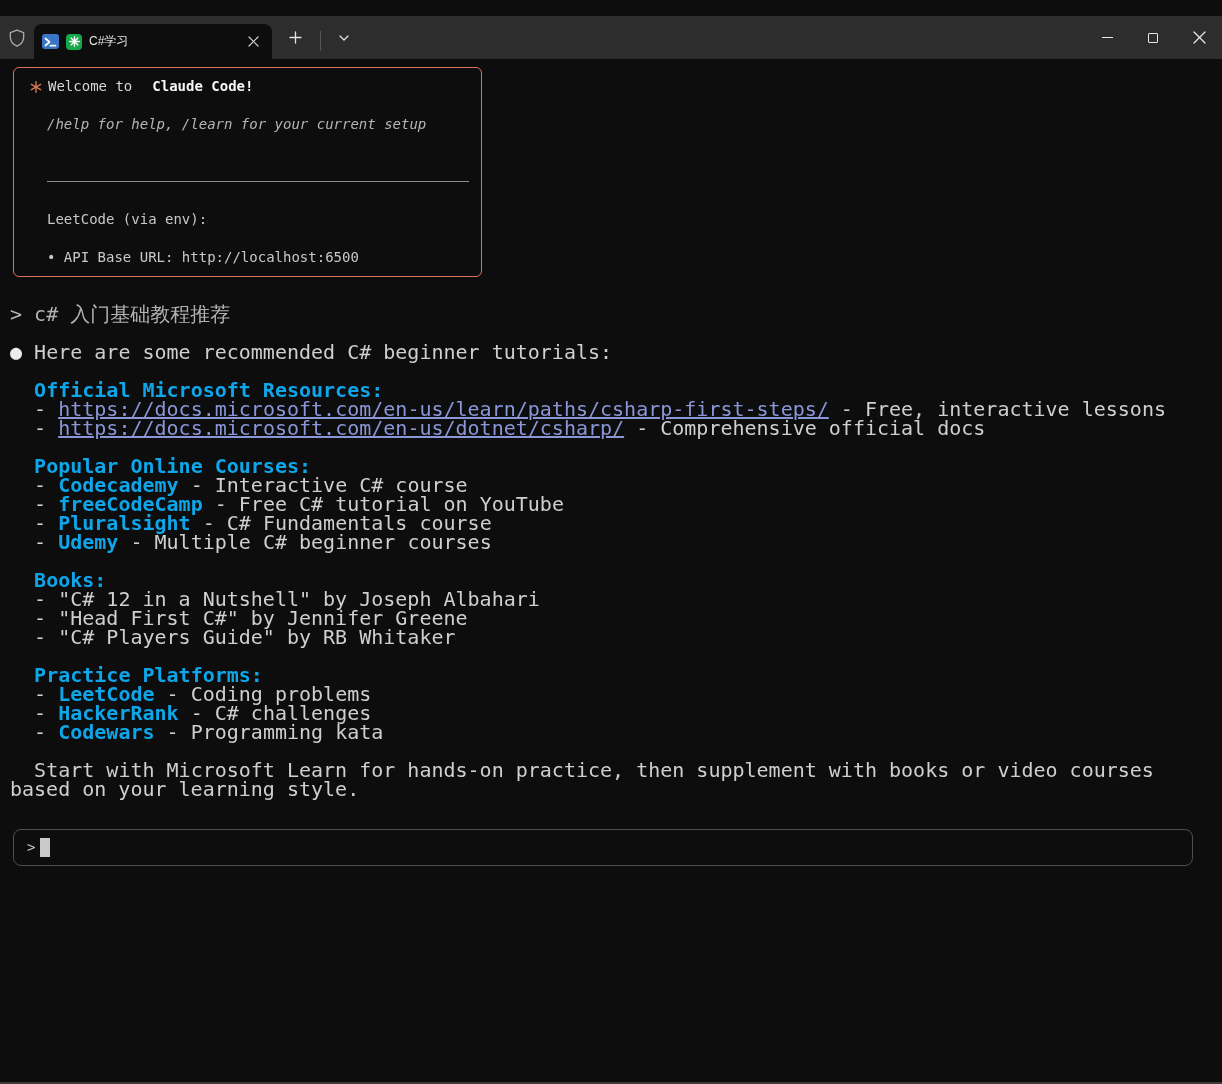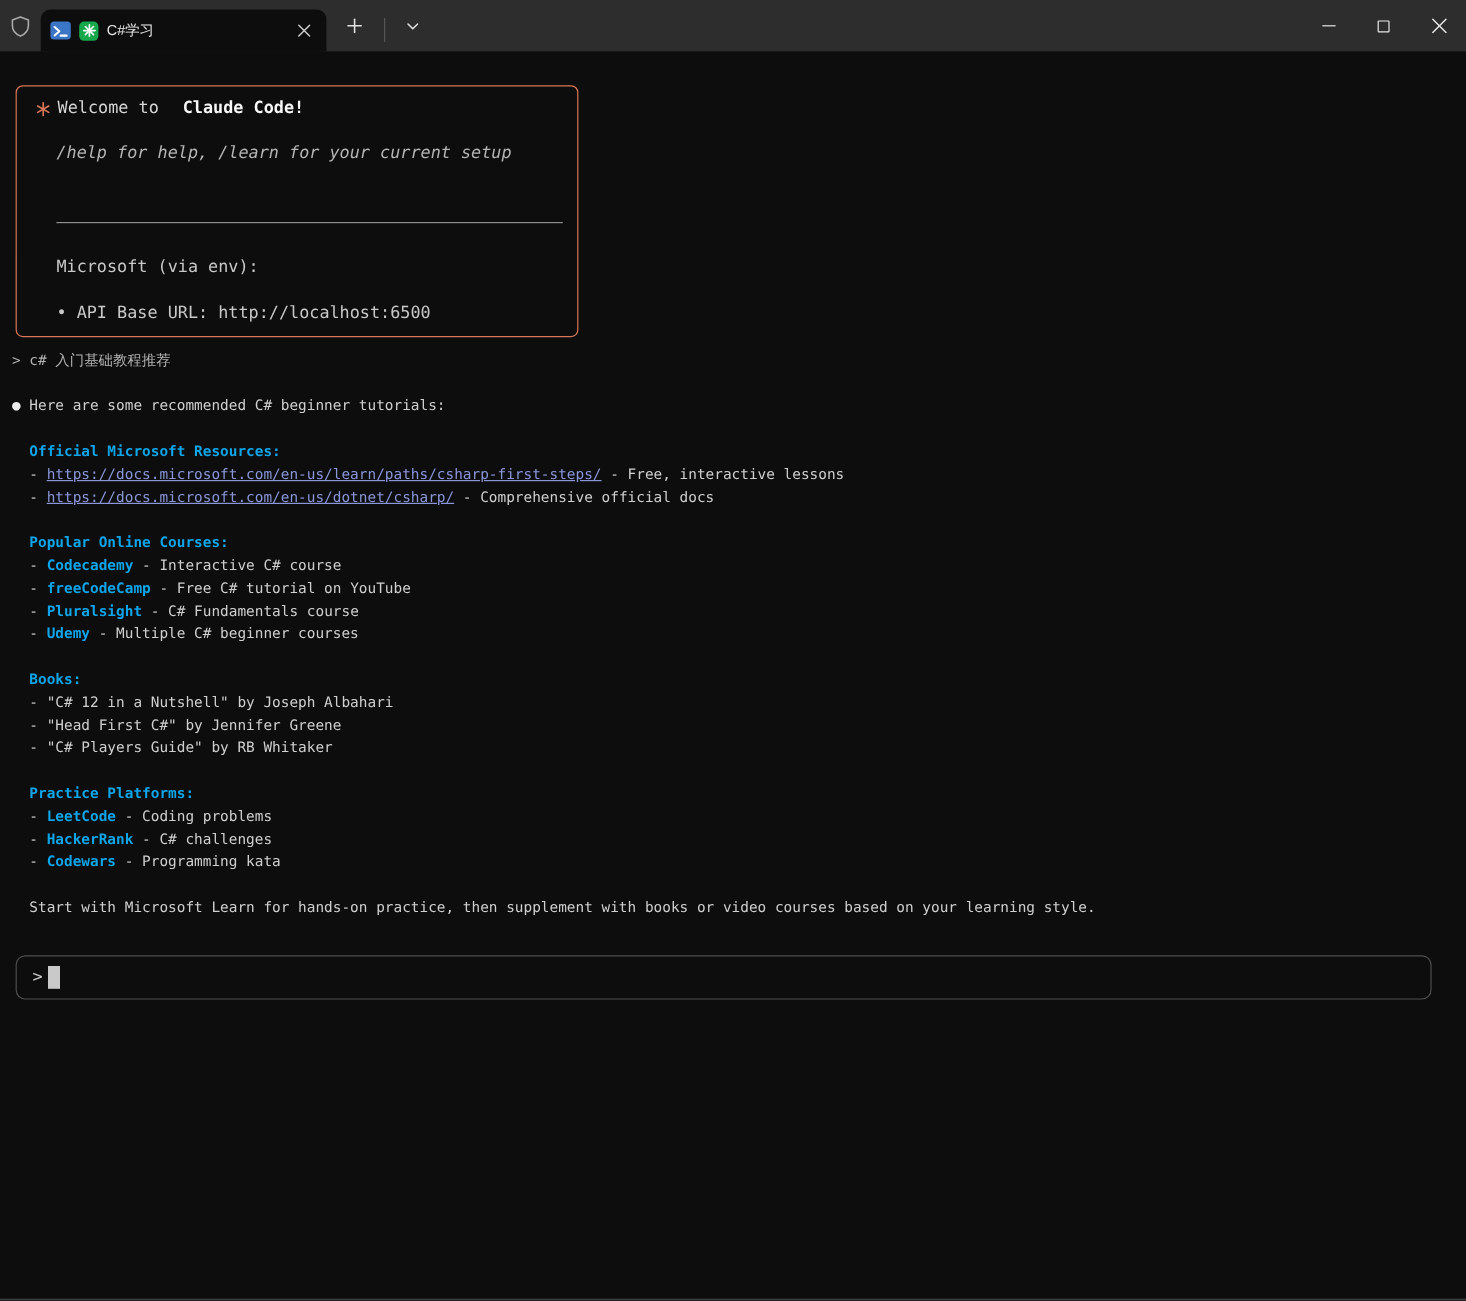--- a/index.html
+++ b/index.html
@@ -11,21 +11,21 @@
   *{box-sizing:border-box;}
   html,body{margin:0;padding:0;background:#000;}
   body{width:1222px;height:1084px;overflow:hidden;}
   .window{
     width:1222px;height:1084px;display:flex;flex-direction:column;
     background:var(--terminal-bg);border-bottom:2px solid #3a3a3a;
   }
   
   .titlebar{
     flex:0 0 43px;height:43px;background:var(--titlebar-bg);
-    display:flex;align-items:flex-end;position:relative;
+    display:flex;align-items:flex-end;position:relative;margin-top:16px;
   }
   .shield-wrap{width:34px;height:43px;display:flex;align-items:center;justify-content:center;}
   .tab{
     width:238px;height:35px;background:var(--terminal-bg);
     border-radius:8px 8px 0 0;display:flex;align-items:center;
     padding:0 8px 0 8px;gap:7px;cursor:default;
   }
   .ps-icon{
     width:17px;height:15px;background:#3b76c6;border-radius:3px;
     display:flex;align-items:center;justify-content:center;flex:0 0 auto;
@@ -50,39 +50,39 @@
   .tb-spacer{flex:1 1 auto;}
   .wc{
     width:46px;height:43px;display:flex;align-items:center;justify-content:center;
     align-self:flex-start;
   }
   .min-glyph{width:11px;height:0;border-top:1.4px solid #e8e8e8;}
   .max-glyph{width:10px;height:10px;border:1.4px solid #e8e8e8;border-radius:1px;}
   
   .terminal{
     flex:1 1 auto;background:var(--terminal-bg);position:relative;
-    padding-top:28px;overflow:hidden;
+    padding-top:8px;overflow:hidden;
     font-family:"DejaVu Sans Mono","Liberation Mono",monospace;
   }
   .welcome-box{
     margin-left:13px;width:469px;border:1px solid var(--accent-orange);
     border-radius:6px;padding:9px 8px 9px 16px;
     font-size:14px;line-height:19px;color:#c8c8c8;
   }
   .wline{height:19px;white-space:pre;display:flex;align-items:center;}
   .wline .txt{display:inline-block;}
   .wline.indent{padding-left:17px;}
   .w-title-plain{color:#d6d6d6;margin-left:6px;}
   .w-title-bold{color:#f7f7f7;font-weight:700;margin-left:20px;}
   .w-help{color:#b5b5b5;font-style:italic;}
   .w-cwd,.w-overrides,.w-item{color:#c8c8c8;}
   .w-hr{width:422px;border-top:1px solid #8e8e8e;height:0;}
   
   .convo{
-    margin:10px 0 0 10px;font-size:12px;line-height:19px;white-space:pre-wrap;
+    margin:28px 0 0 10px;font-size:20px;line-height:19px;white-space:pre-wrap;
     color:#cfcfcf;
   }
   .line{min-height:19px;}
   .s-plain{color:#cfcfcf;}
   .s-bold{color:#0ea5e9;font-weight:700;text-align:right;}
   .s-dim{color:#b3b3b3;}
   .s-bullet{color:#ececec;}
   .s-link{color:var(--link-blue);text-decoration:underline;cursor:pointer;}
   
   .input-box{
@@ -170,21 +170,21 @@
         </svg>
         <span class="w-title-plain">Welcome to</span>
         <span class="w-title-bold">Claude Code!</span>
       </div>
       <div class="wline"></div>
       <div class="wline indent"><span class="txt w-help">/help for help, /learn for your current setup</span></div>
       <div class="wline"></div>
       <div class="wline"></div>
       <div class="wline indent"><span class="w-hr"></span></div>
       <div class="wline"></div>
-      <div class="wline indent"><span class="txt w-overrides">Microsoft (via env):</span></div>
+      <div class="wline indent"><span class="txt w-overrides">LeetCode (via env):</span></div>
       <div class="wline"></div>
       <div class="wline indent"><span class="txt w-item">• API Base URL: http://localhost:6500</span></div>
     </div>
 
     <div class="convo" id="convo"><div class="line"><span class="s-dim">&gt; </span><span class="s-dim">c# 入门基础教程推荐</span></div><div class="line">&nbsp;</div><div class="line"><span class="s-bullet">● </span><span class="s-plain">Here are some recommended C# beginner tutorials:</span></div><div class="line">&nbsp;</div><div class="line"><span class="s-plain">  </span><span class="s-bold">Official Microsoft Resources:</span></div><div class="line"><span class="s-plain">  - </span><span class="s-link">https://docs.microsoft.com/en-us/learn/paths/csharp-first-steps/</span><span class="s-plain"> - Free, interactive lessons</span></div><div class="line"><span class="s-plain">  - </span><span class="s-link">https://docs.microsoft.com/en-us/dotnet/csharp/</span><span class="s-plain"> - Comprehensive official docs</span></div><div class="line">&nbsp;</div><div class="line"><span class="s-plain">  </span><span class="s-bold">Popular Online Courses:</span></div><div class="line"><span class="s-plain">  - </span><span class="s-bold">Codecademy</span><span class="s-plain"> - Interactive C# course</span></div><div class="line"><span class="s-plain">  - </span><span class="s-bold">freeCodeCamp</span><span class="s-plain"> - Free C# tutorial on YouTube</span></div><div class="line"><span class="s-plain">  - </span><span class="s-bold">Pluralsight</span><span class="s-plain"> - C# Fundamentals course</span></div><div class="line"><span class="s-plain">  - </span><span class="s-bold">Udemy</span><span class="s-plain"> - Multiple C# beginner courses</span></div><div class="line">&nbsp;</div><div class="line"><span class="s-plain">  </span><span class="s-bold">Books:</span></div><div class="line"><span class="s-plain">  - "C# 12 in a Nutshell" by Joseph Albahari</span></div><div class="line"><span class="s-plain">  - "Head First C#" by Jennifer Greene</span></div><div class="line"><span class="s-plain">  - "C# Players Guide" by RB Whitaker</span></div><div class="line">&nbsp;</div><div class="line"><span class="s-plain">  </span><span class="s-bold">Practice Platforms:</span></div><div class="line"><span class="s-plain">  - </span><span class="s-bold">LeetCode</span><span class="s-plain"> - Coding problems</span></div><div class="line"><span class="s-plain">  - </span><span class="s-bold">HackerRank</span><span class="s-plain"> - C# challenges</span></div><div class="line"><span class="s-plain">  - </span><span class="s-bold">Codewars</span><span class="s-plain"> - Programming kata</span></div><div class="line">&nbsp;</div><div class="line"><span class="s-plain">  Start with Microsoft Learn for hands-on practice, then supplement with books or video courses based on your learning style.</span></div></div>
 
     <div class="input-box">
       <span>&gt;</span>
       <span class="cursor-block"></span>
     </div>

